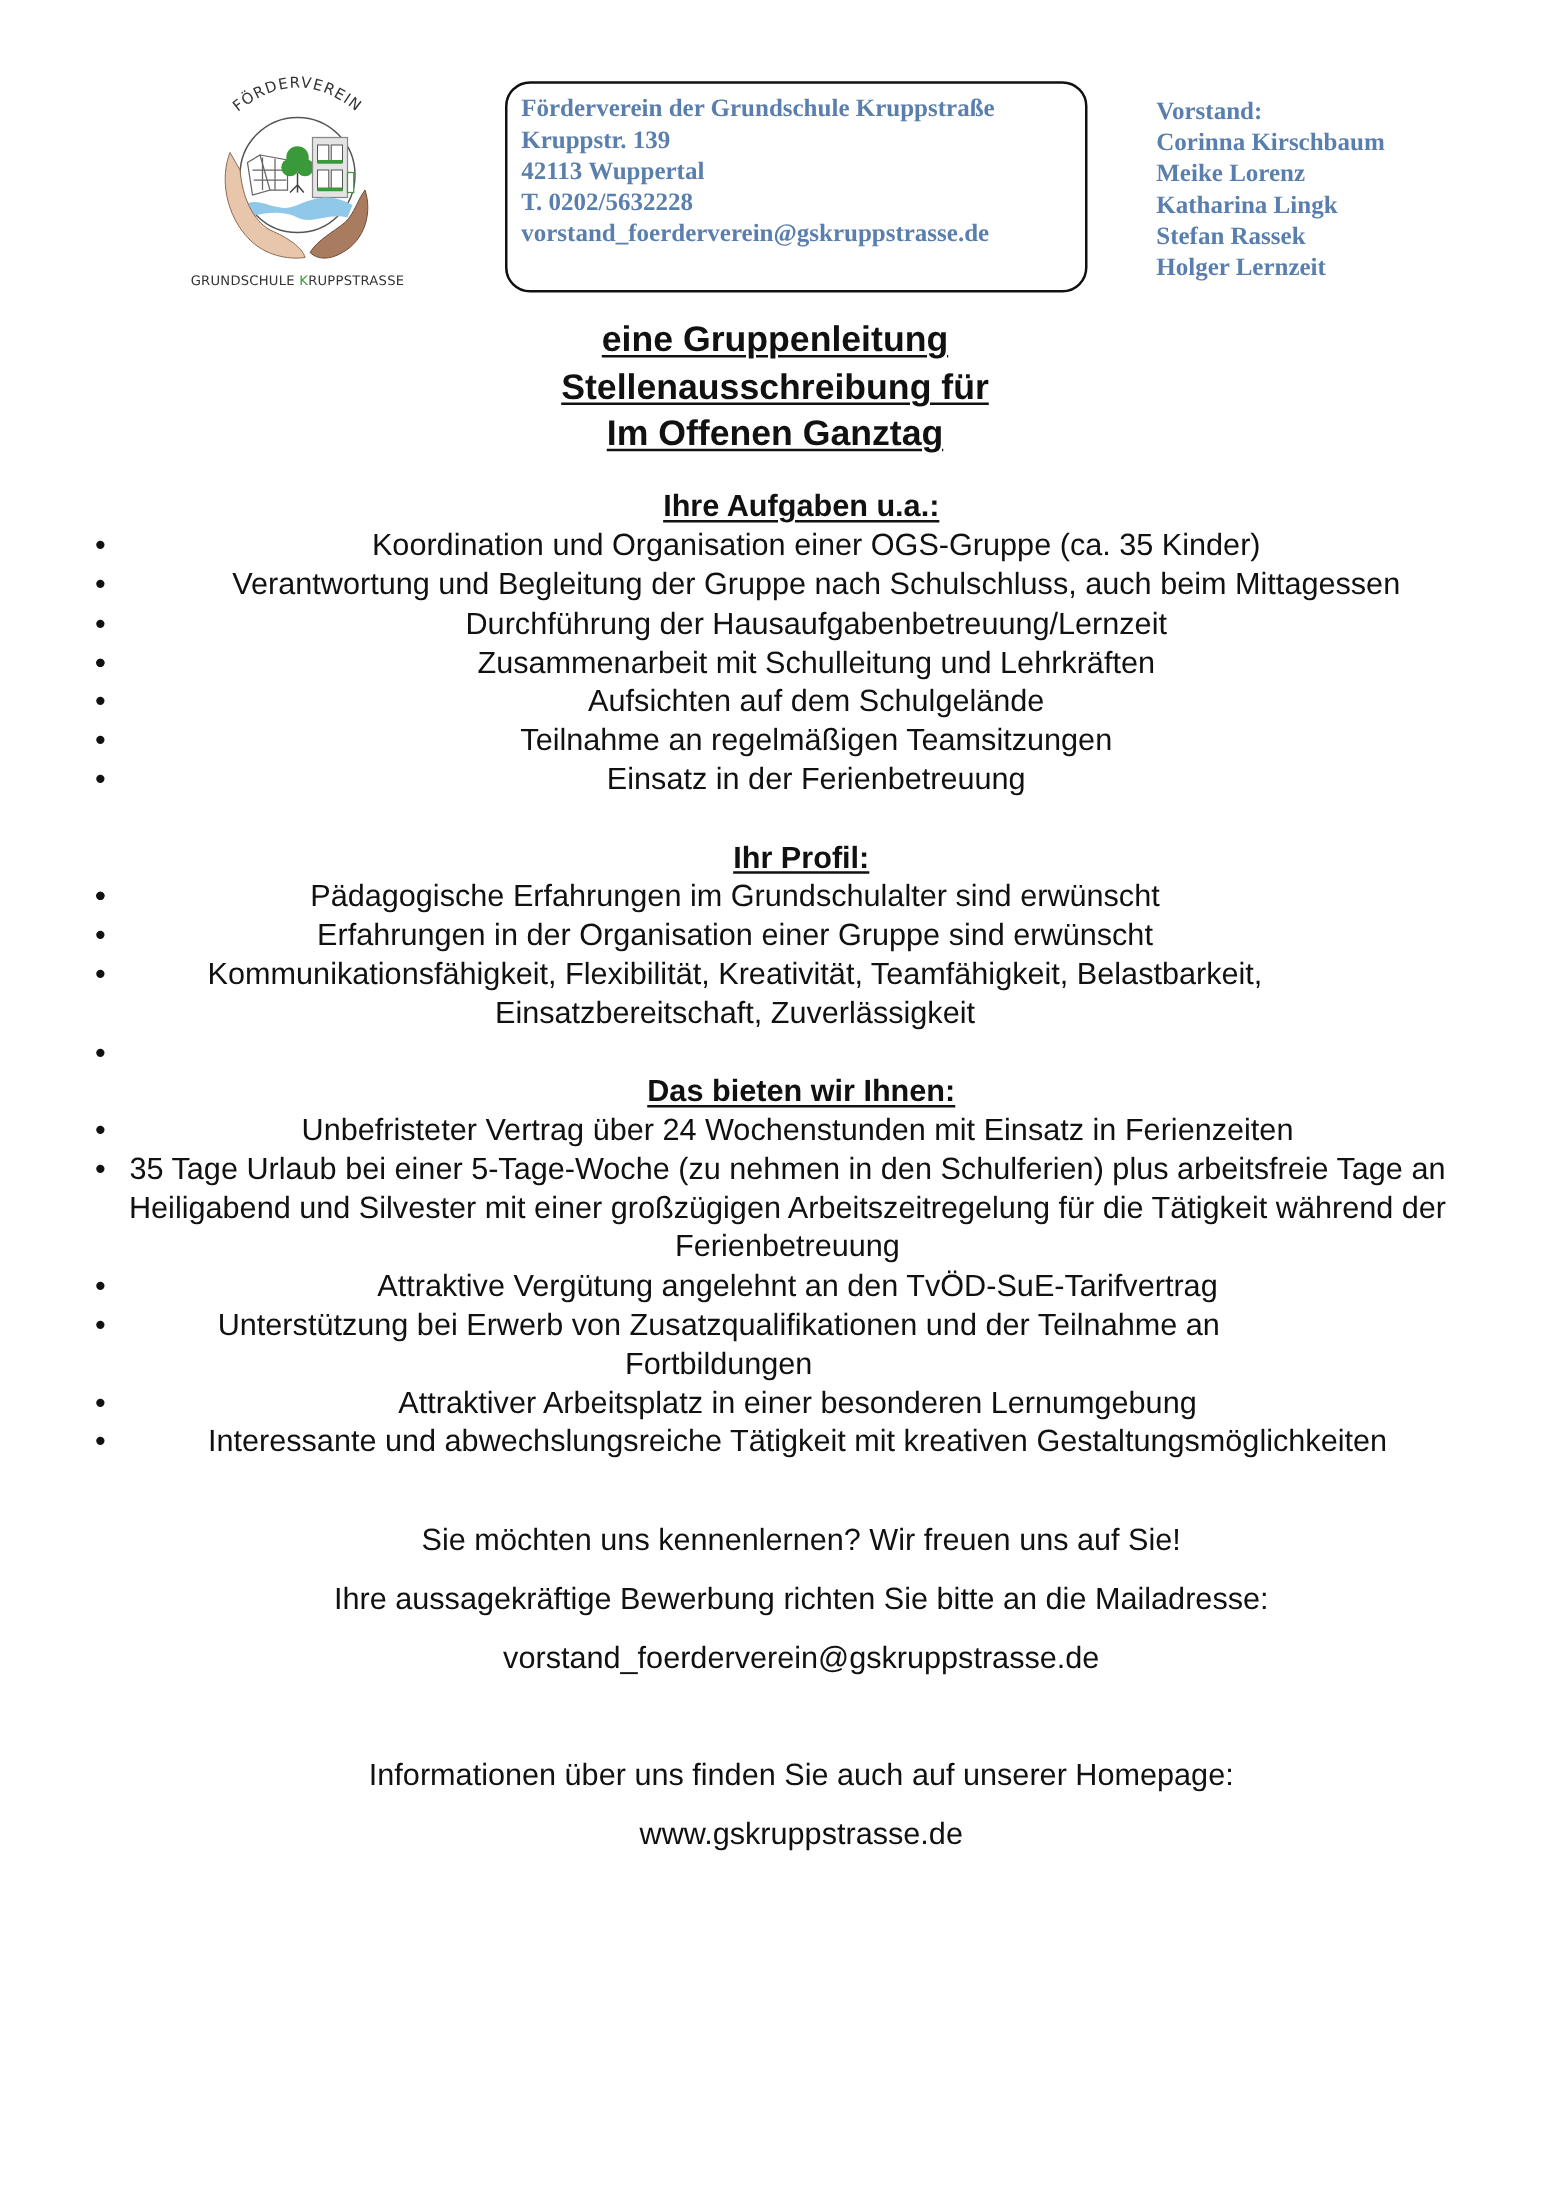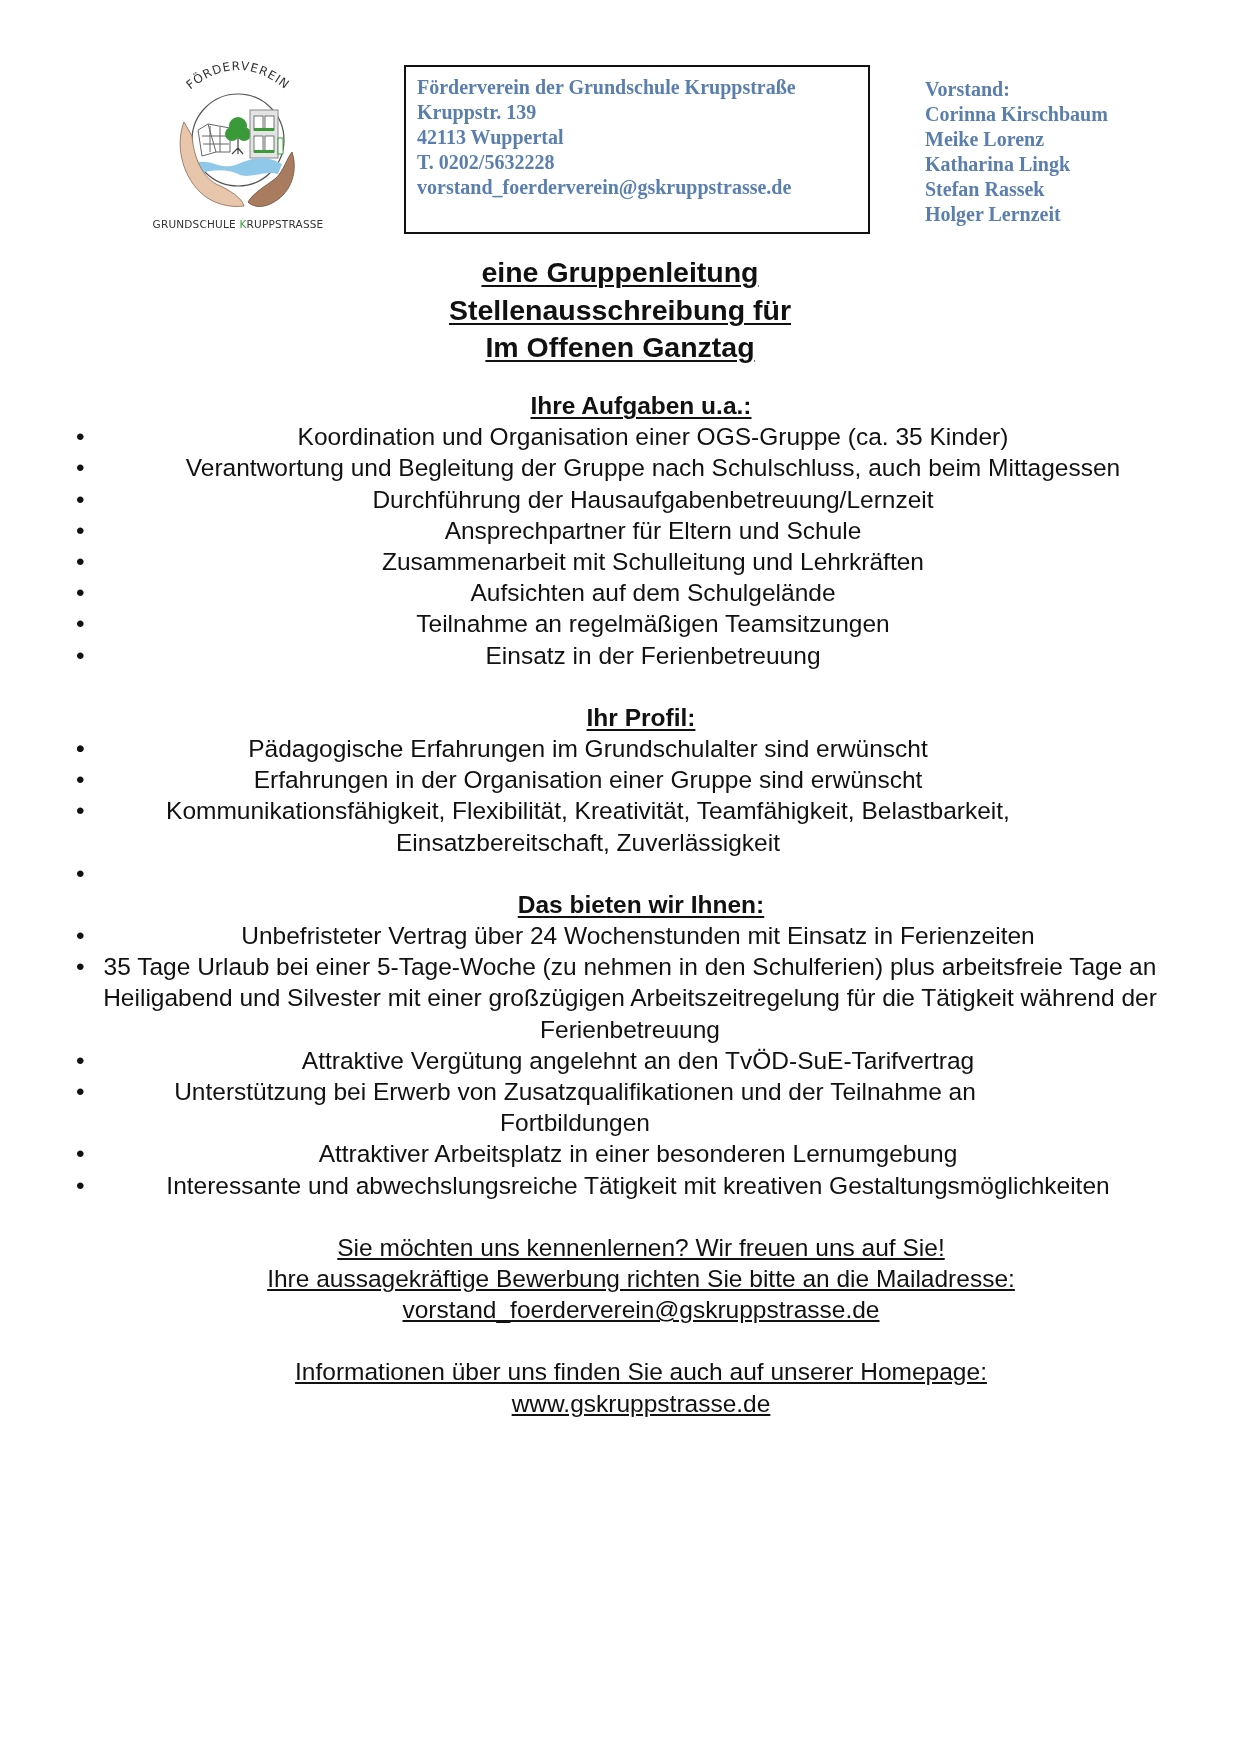--- a/index.html
+++ b/index.html
@@ -2,32 +2,32 @@
 <html><head>
   <meta charset="utf-8">
   <style>
     html, body { margin: 0; padding: 0; background: #ffffff; }
     body { width: 1240px; height: 1754px; position: relative; overflow: hidden;
            font-family: "Liberation Sans", sans-serif; color: #111111; }
     .logo { position: absolute; left: 150px; top: 52px; width: 175px; height: 180px; }
     .addr-box { position: absolute; left: 404px; top: 65px; width: 466px; height: 169px;
                 border: 2px solid #111; box-sizing: border-box; padding: 8px 10px 0 11px; }
     .serif-blue { font-family: "Liberation Serif", serif; font-weight: bold; color: #5a7fae;
-                  font-size: 20px; line-height: 25px; }
+                  font-size: 20px; line-height: 25px; border-radius: 20px; }
     .board { position: absolute; left: 925px; top: 77px; }
     .title-block { position: absolute; left: 0; top: 254px; width: 1240px; text-align: center;
                    font-weight: bold; font-size: 28.5px; line-height: 37.5px; }
     .title-block div span { text-decoration: underline; text-decoration-thickness: 2px; text-underline-offset: 3px; }
     .content { position: absolute; left: 76px; top: 390px; width: 1130px; font-size: 24.5px; line-height: 31.2px; text-align: center; }
     .sec-head { font-weight: bold; text-decoration: underline; text-decoration-thickness: 2px; text-underline-offset: 3px; }
     ul { list-style: none; margin: 0; padding: 0; }
     li { position: relative; padding-left: 24px; }
     li .bullet { position: absolute; left: 0; top: 0; }
     .gap { height: 31px; }
-    p { margin: 0; text-decoration: underline; }
+    p { margin: 16px; }
   </style>
 </head>
 <body>
 
 <div class="logo">
   <svg width="175" height="180" viewBox="0 0 175 180">
     <defs>
       <path id="arcTop" d="M 40 38 Q 88 -2 136 38" fill="none"></path>
     </defs>
     <text font-family="DejaVu Sans, sans-serif" font-size="12" fill="#333" letter-spacing="1">
@@ -90,21 +90,21 @@
   <div><span>Im Offenen Ganztag</span></div>
 </div>
 
 <div class="content">
 
   <div class="sec-head">Ihre Aufgaben u.a.:</div>
   <ul>
     <li><span class="bullet">•</span><span>Koordination und Organisation einer OGS-Gruppe (ca. 35 Kinder)</span></li>
     <li><span class="bullet">•</span><span>Verantwortung und Begleitung der Gruppe nach Schulschluss, auch beim Mittagessen</span></li>
     <li><span class="bullet">•</span><span>Durchführung der Hausaufgabenbetreuung/Lernzeit</span></li>
-    <li><span class="bullet">•</span><span>Ansprechpartner für Eltern und Schule</span></li>
+    <li><span class="bullet">•</span></li>
     <li><span class="bullet">•</span><span>Zusammenarbeit mit Schulleitung und Lehrkräften</span></li>
     <li><span class="bullet">•</span><span>Aufsichten auf dem Schulgelände</span></li>
     <li><span class="bullet">•</span><span>Teilnahme an regelmäßigen Teamsitzungen</span></li>
     <li><span class="bullet">•</span><span>Einsatz in der Ferienbetreuung</span></li>
   </ul>
 
   <div class="gap"></div>
 
   <div class="sec-head">Ihr Profil:</div>
   <ul style="width:1000px;">

